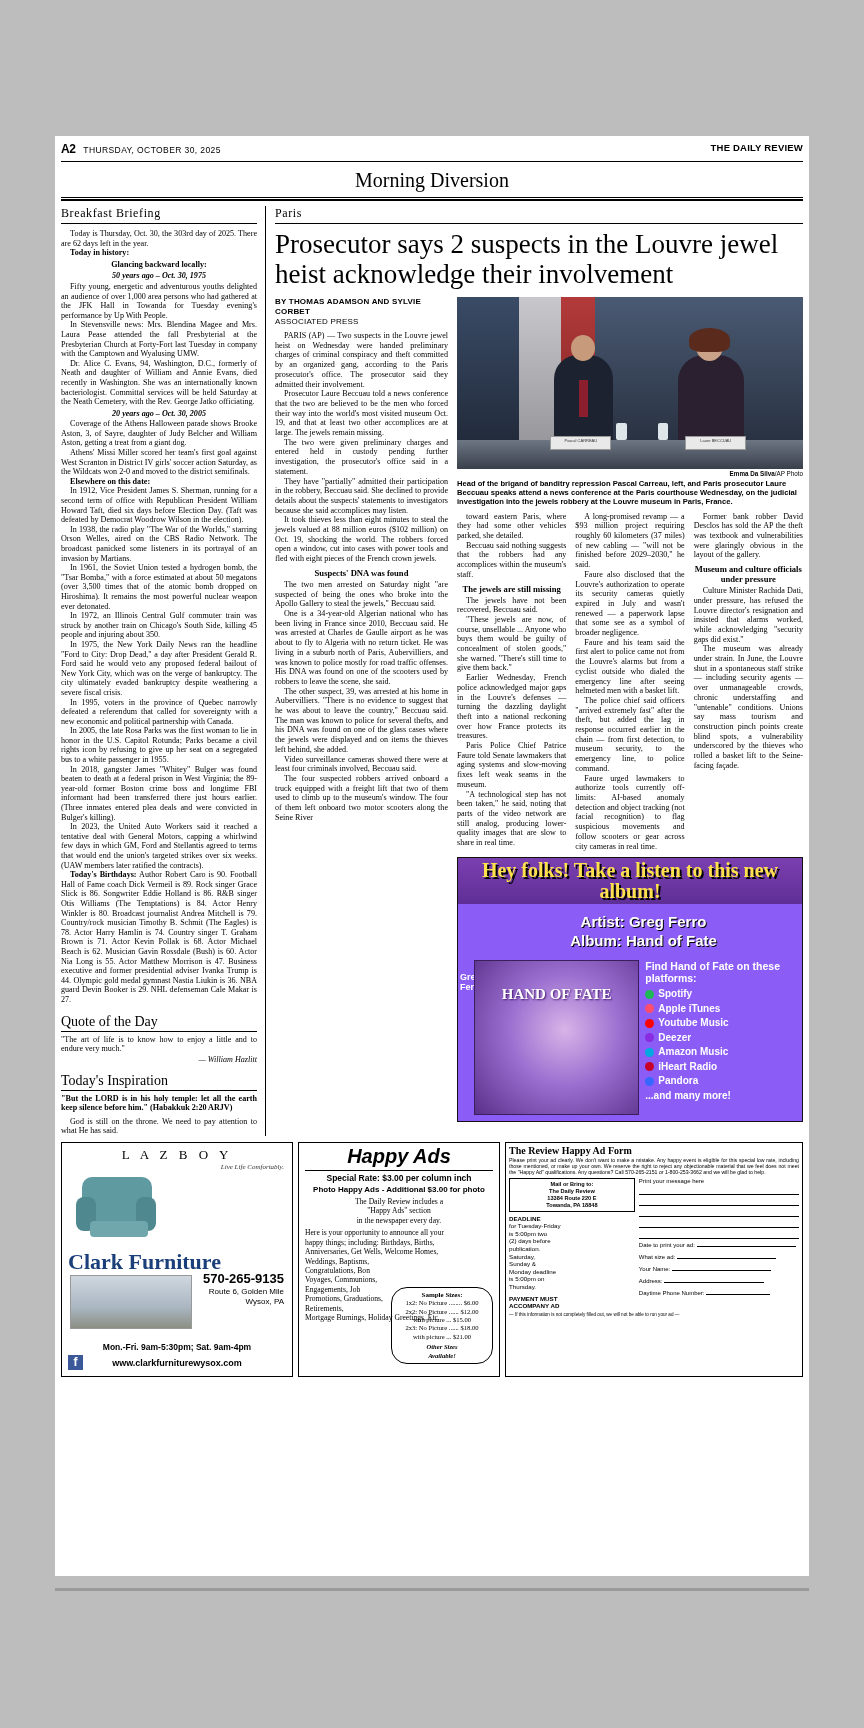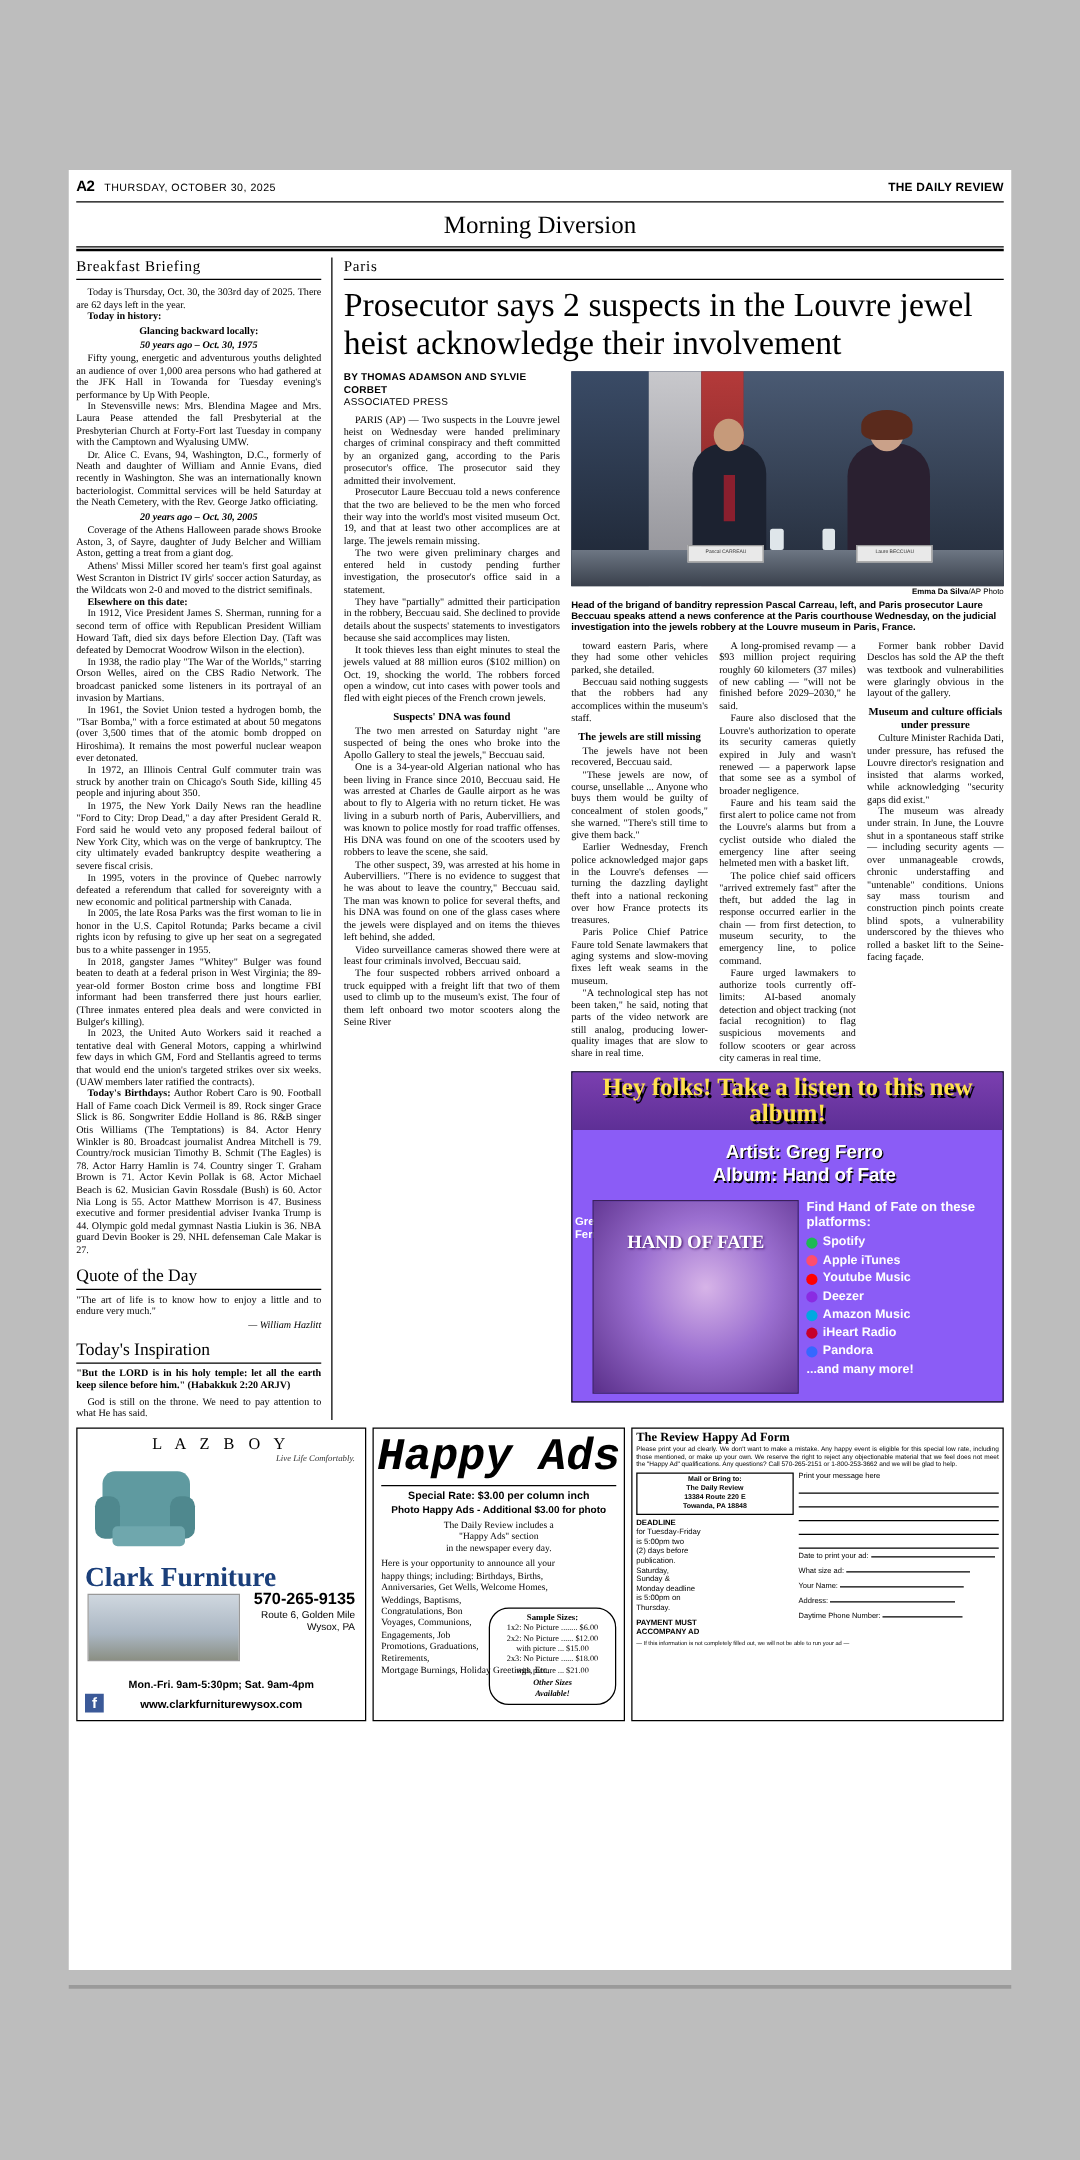--- a/index.html
+++ b/index.html
@@ -1,20 +1,20 @@
 <!DOCTYPE html>
 <html><head>
 <meta charset="utf-8">
 <style>
   html,body{margin:0;padding:0;background:#b9b9b9;}
   body{font-family:"Liberation Serif", serif;}
   .page{width:864px;height:1728px;background:#bdbdbd;position:relative;overflow:hidden;}
   .sheet{position:absolute;left:55px;top:136px;width:754px;height:1440px;background:#ffffff;}
   
-  .masthead{display:flex;align-items:flex-end;justify-content:space-between;padding:6px 6px 2px 6px;border-bottom:0;}
+  .masthead{display:flex;justify-content:space-between;padding:6px 6px 2px 6px;border-bottom:0;}
   .mast-left{display:flex;align-items:flex-end;gap:8px;}
   .folio{font-family:"Liberation Sans",sans-serif;font-weight:bold;font-size:12px;letter-spacing:-0.5px;}
   .mast-date{font-family:"Liberation Sans",sans-serif;font-size:8.5px;letter-spacing:0.4px;padding-bottom:1px;}
   .mast-right{font-family:"Liberation Sans",sans-serif;font-weight:bold;font-size:9.5px;letter-spacing:0.2px;}
   .rule{height:1px;background:#000;margin:3px 6px 0 6px;}
   .section-title{text-align:center;font-size:20px;font-family:"Liberation Serif",serif;padding:7px 0 5px 0;}
   .rule2{height:1px;background:#000;margin:0 6px 0 6px;}
   .rule3{height:2px;background:#000;margin:1px 6px 0 6px;}
 
   .cols{display:flex;padding:5px 6px 0 6px;}
@@ -74,21 +74,21 @@
   .lazsub{font-family:"Liberation Serif",serif;font-style:italic;font-size:7px;text-align:right;padding-right:8px;color:#333;}
   .chairbox{position:absolute;left:12px;top:24px;width:96px;height:78px;}
   .clarkname{position:absolute;left:6px;top:106px;font-family:"Liberation Serif",serif;font-size:22px;font-weight:bold;color:#1b3f7a;}
   .storeimg{position:absolute;left:8px;top:132px;width:120px;height:52px;background:linear-gradient(180deg,#cfd7df 0%,#aab6c2 60%,#8b8f84 100%);border:1px solid #999;}
   .phone{position:absolute;right:8px;top:128px;font-family:"Liberation Sans",sans-serif;font-weight:bold;font-size:13px;}
   .addr{position:absolute;right:8px;top:144px;font-family:"Liberation Sans",sans-serif;font-size:8px;text-align:right;line-height:10px;}
   .hours{position:absolute;left:0;right:0;bottom:24px;text-align:center;font-family:"Liberation Sans",sans-serif;font-weight:bold;font-size:8.5px;}
   .website{position:absolute;left:0;right:0;bottom:8px;text-align:center;font-family:"Liberation Sans",sans-serif;font-weight:bold;font-size:9px;}
   .fb{position:absolute;left:6px;bottom:6px;width:15px;height:15px;background:#3b5998;color:#fff;font-family:"Liberation Sans",sans-serif;font-weight:bold;font-size:12px;text-align:center;line-height:15px;}
 
-  .happy-title{font-family:Liberation Mono, monospace;font-weight:bold;font-style:italic;font-size:36px;text-align:center;padding-top:2px;}
+  .happy-title{font-family:Liberation Sans, sans-serif;font-weight:bold;font-style:italic;font-size:20px;text-align:center;padding-top:2px;}
   .srate{font-family:"Liberation Sans",sans-serif;font-weight:bold;font-size:8.5px;text-align:center;}
   .sphoto{font-family:"Liberation Sans",sans-serif;font-weight:bold;font-size:8px;text-align:center;margin-top:2px;}
   .script{font-family:"Liberation Serif",serif;font-size:7.6px;line-height:9.4px;text-align:center;padding:3px 6px 0 6px;}
   .sizes{position:absolute;right:6px;bottom:12px;width:92px;border:1px solid #000;border-radius:16px;padding:3px 4px;font-family:"Liberation Serif",serif;font-size:6.6px;line-height:8.4px;text-align:center;}
   .sizes b{font-size:7px;}
 
   .rev-title{font-family:"Liberation Serif",serif;font-weight:bold;font-size:10px;padding:2px 3px 0 3px;}
   .rev-body{font-family:"Liberation Sans",sans-serif;font-size:5.2px;line-height:6.2px;padding:1px 3px 2px 3px;text-align:justify;}
   .revcols{display:flex;gap:4px;padding:0 3px;}
   .revleft{width:44%;}
@@ -177,21 +177,21 @@
           <p>PARIS (AP) — Two suspects in the Louvre jewel heist on Wednesday were handed preliminary charges of criminal conspiracy and theft committed by an organized gang, according to the Paris prosecutor's office. The prosecutor said they admitted their involvement.</p>
           <p>Prosecutor Laure Beccuau told a news conference that the two are believed to be the men who forced their way into the world's most visited museum Oct. 19, and that at least two other accomplices are at large. The jewels remain missing.</p>
           <p>The two were given preliminary charges and entered held in custody pending further investigation, the prosecutor's office said in a statement.</p>
           <p>They have "partially" admitted their participation in the robbery, Beccuau said. She declined to provide details about the suspects' statements to investigators because she said accomplices may listen.</p>
           <p>It took thieves less than eight minutes to steal the jewels valued at 88 million euros ($102 million) on Oct. 19, shocking the world. The robbers forced open a window, cut into cases with power tools and fled with eight pieces of the French crown jewels.</p>
           <div class="subh">Suspects' DNA was found</div>
           <p>The two men arrested on Saturday night "are suspected of being the ones who broke into the Apollo Gallery to steal the jewels," Beccuau said.</p>
           <p>One is a 34-year-old Algerian national who has been living in France since 2010, Beccuau said. He was arrested at Charles de Gaulle airport as he was about to fly to Algeria with no return ticket. He was living in a suburb north of Paris, Aubervilliers, and was known to police mostly for road traffic offenses. His DNA was found on one of the scooters used by robbers to leave the scene, she said.</p>
           <p>The other suspect, 39, was arrested at his home in Aubervilliers. "There is no evidence to suggest that he was about to leave the country," Beccuau said. The man was known to police for several thefts, and his DNA was found on one of the glass cases where the jewels were displayed and on items the thieves left behind, she added.</p>
           <p>Video surveillance cameras showed there were at least four criminals involved, Beccuau said.</p>
-          <p>The four suspected robbers arrived onboard a truck equipped with a freight lift that two of them used to climb up to the museum's exist. The four of them left onboard two motor scooters along the Seine River</p>
+          <p>The four suspected robbers arrived onboard a truck equipped with a freight lift that two of them used to climb up to the museum's window. The four of them left onboard two motor scooters along the Seine River</p>
         </div>
 
         <div class="mcol" style="flex:2;">
           <div class="photo-wrap">
             <div class="photo">
               <div style="position:absolute;left:0;top:0;width:18%;height:100%;background:linear-gradient(180deg,#3a4b66,#1d2533);"></div>
               <div style="position:absolute;left:18%;top:0;width:12%;height:100%;background:linear-gradient(180deg,#c8c8cc,#8e8e94);"></div>
               <div style="position:absolute;left:30%;top:0;width:10%;height:100%;background:linear-gradient(180deg,#b43a3a,#6e1f1f);"></div>
               <div style="position:absolute;left:40%;top:0;width:60%;height:100%;background:linear-gradient(180deg,#4a5a73,#222a38);"></div>
 

